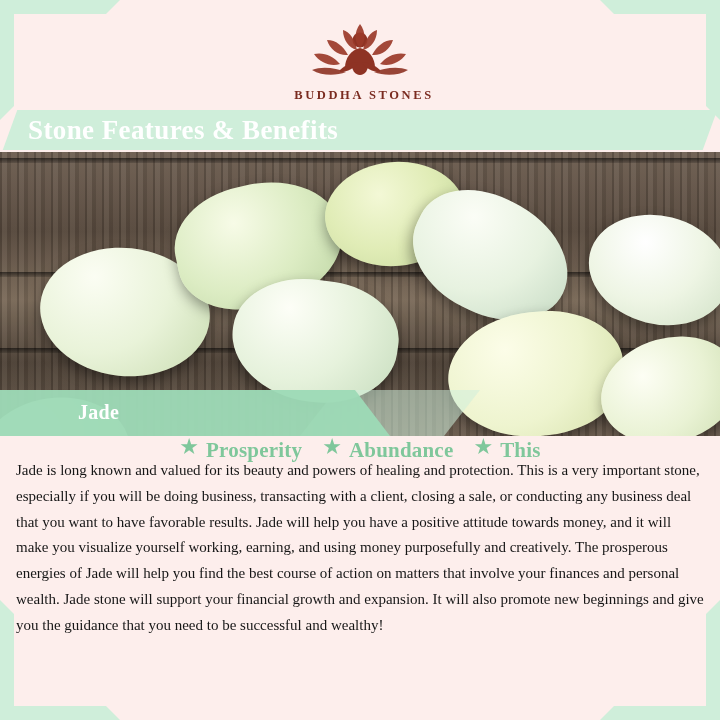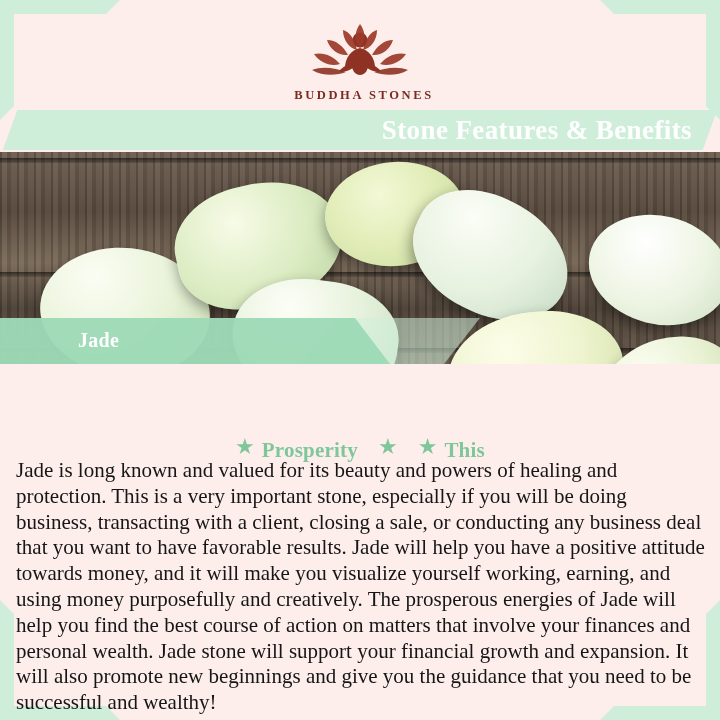--- a/index.html
+++ b/index.html
@@ -93,34 +93,34 @@
     content: "";
     position: absolute; right: -18px; top: 0;
     width: 26px; height: 40px;
     background: #cfeeda;
     transform: skewX(-20deg);
   }
   .title-text {
     position: absolute;
     left: 0; top: 0; width: 100%; height: 40px;
     line-height: 40px;
-    text-align: right;
+    text-align: left;
     font-family: "Liberation Serif", serif;
     font-weight: 700;
     font-size: 27px;
     color: #ffffff;
     letter-spacing: 0.4px;
     z-index: 2;
   }
 
   
   .hero {
     position: absolute;
     left: 0; top: 152px;
-    width: 720px; height: 212px;
+    width: 720px; height: 284px;
     overflow: hidden;
     z-index: 4;
     background: #6a5a4c;
   }
   .wood {
     position: absolute; inset: 0;
     background:
       repeating-linear-gradient(90deg,
         rgba(0,0,0,0.16) 0px, rgba(0,0,0,0.16) 2px,
         rgba(255,255,255,0.045) 2px, rgba(255,255,255,0.045) 7px,
@@ -195,21 +195,21 @@
     letter-spacing: 0.2px;
     margin-top: 8px;
   }
 
   
   .body-copy {
     position: absolute;
     left: 16px; top: 458px;
     width: 690px;
     font-family: "Liberation Serif", serif;
-    font-size: 21px;
+    font-size: 15px;
     line-height: 25.8px;
     color: #161616;
     text-align: left;
     z-index: 6;
   }
 </style>
 </head>
 <body>
 
 <div id="page">
@@ -273,20 +273,21 @@
     <div class="jade-text">Jade</div>
   </div>
 
   <div class="benefits">
     <div class="benefit">
       <span class="star">★</span>
       <span class="benefit-label">Prosperity</span>
     </div>
     <div class="benefit">
       <span class="star">★</span>
+      <span class="benefit-label">Abundance</span>
     </div>
     <div class="benefit">
       <span class="star">★</span>
       <span class="benefit-label">This</span>
     </div>
   </div>
 
   <div class="body-copy">Jade is long known and valued for its beauty and powers of healing and protection. This is a very important stone, especially if you will be doing business, transacting with a client, closing a sale, or conducting any business deal that you want to have favorable results. Jade will help you have a positive attitude towards money, and it will make you visualize yourself working, earning, and using money purposefully and creatively. The prosperous energies of Jade will help you find the best course of action on matters that involve your finances and personal wealth. Jade stone will support your financial growth and expansion. It will also promote new beginnings and give you the guidance that you need to be successful and wealthy!</div>
 
 </div>

